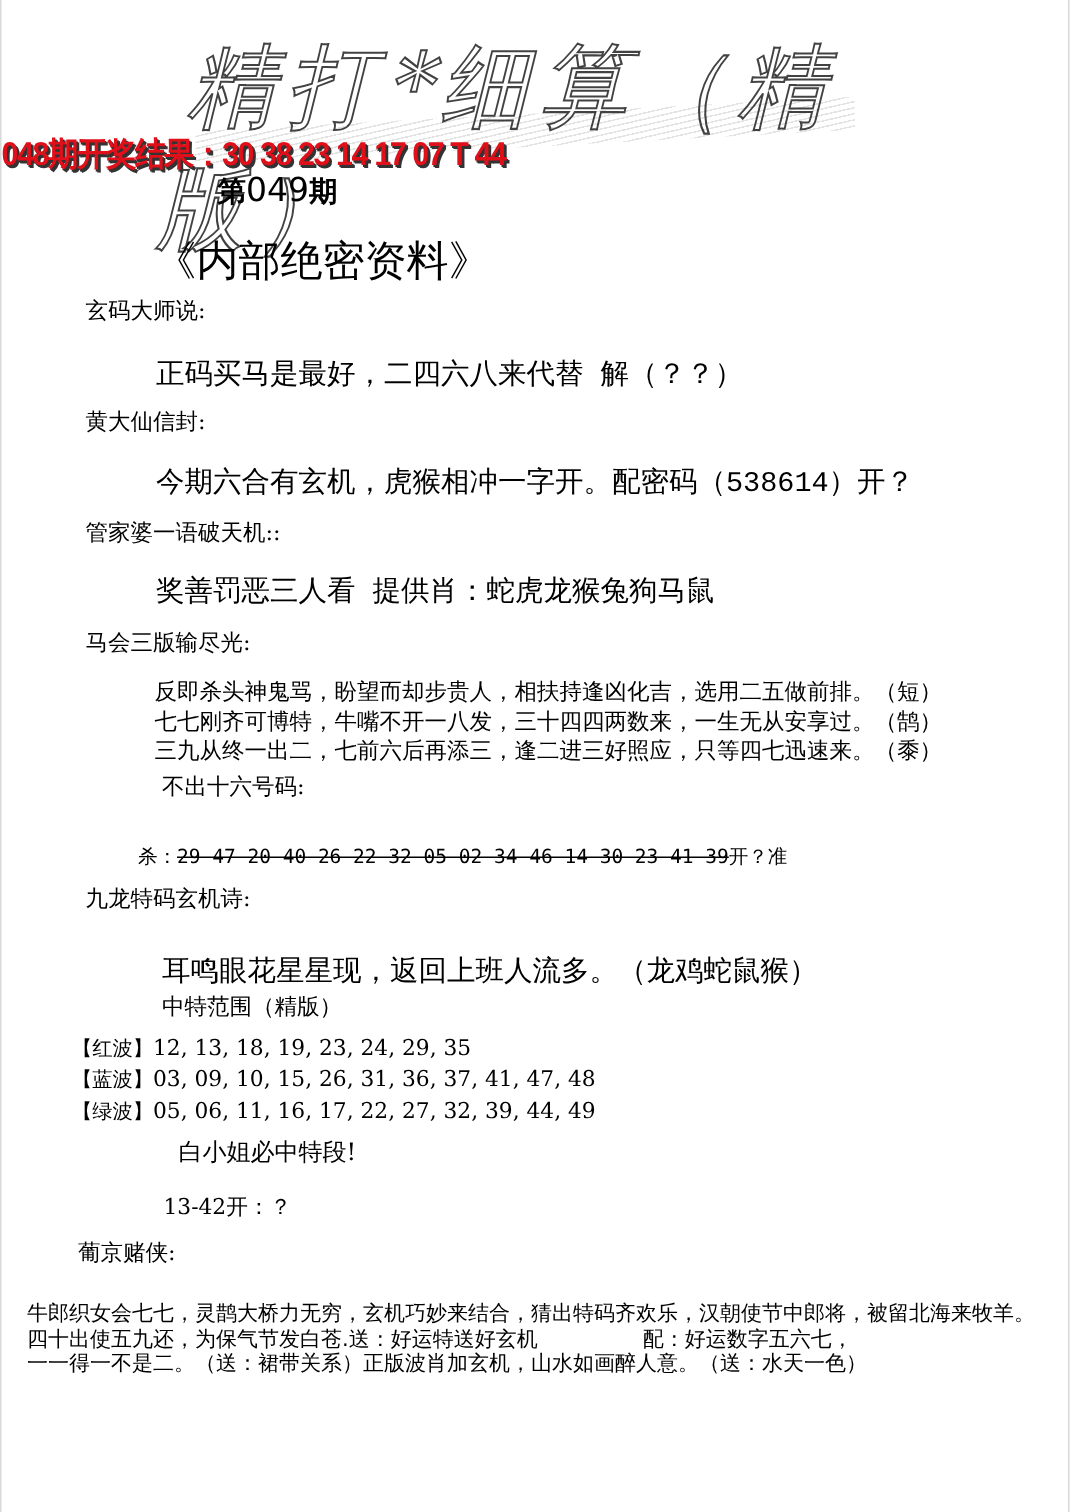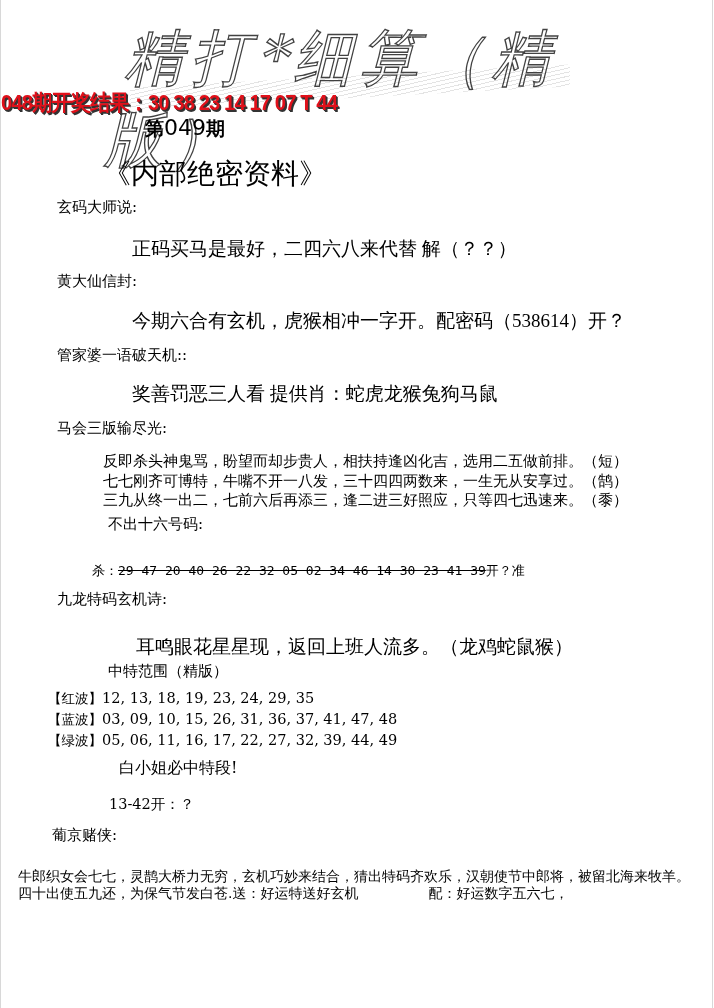--- a/index.html
+++ b/index.html
@@ -68,22 +68,21 @@
     .title-secret {
       left: 103px; top: 155px;
       font-size: 28px;
     }
     .label {
       font-size: 15px;
       font-family: "DejaVu Serif", serif;
     }
     .big {
       font-size: 19px;
-      font-family: Liberation Serif, serif;
-      margin-left: 28px;
+      font-family: Liberation Mono, monospace;
     }
     .poem {
       left: 103px; top: 452px;
       font-family: "DejaVu Sans", sans-serif;
       font-size: 15px;
       line-height: 19.5px;
     }
     .kill-line {
       left: 92px; top: 562px;
       font-family: "DejaVu Sans Mono", monospace;
@@ -162,13 +161,14 @@
 </div>
 
 <div class="abs" style="left:119px; top:758px; font-size:16px;">白小姐必中特段!</div>
 <div class="abs" style="left:109px; top:795px; font-size:14.5px;">13-42开：？</div>
 
 <div class="abs label" style="left:52px; top:826px;">葡京赌侠:</div>
 
 <div class="abs footer-poem">
   <div>牛郎织女会七七，灵鹊大桥力无穷，玄机巧妙来结合，猜出特码齐欢乐，汉朝使节中郎将，被留北海来牧羊。</div>
   <div style="white-space:pre;">四十出使五九还，为保气节发白苍.送：好运特送好玄机　　　　　配：好运数字五六七，</div>
+  <div>一一得一不是二。（送：裙带关系）正版波肖加玄机，山水如画醉人意。（送：水天一色）</div>
 </div>
 
 </body></html>

